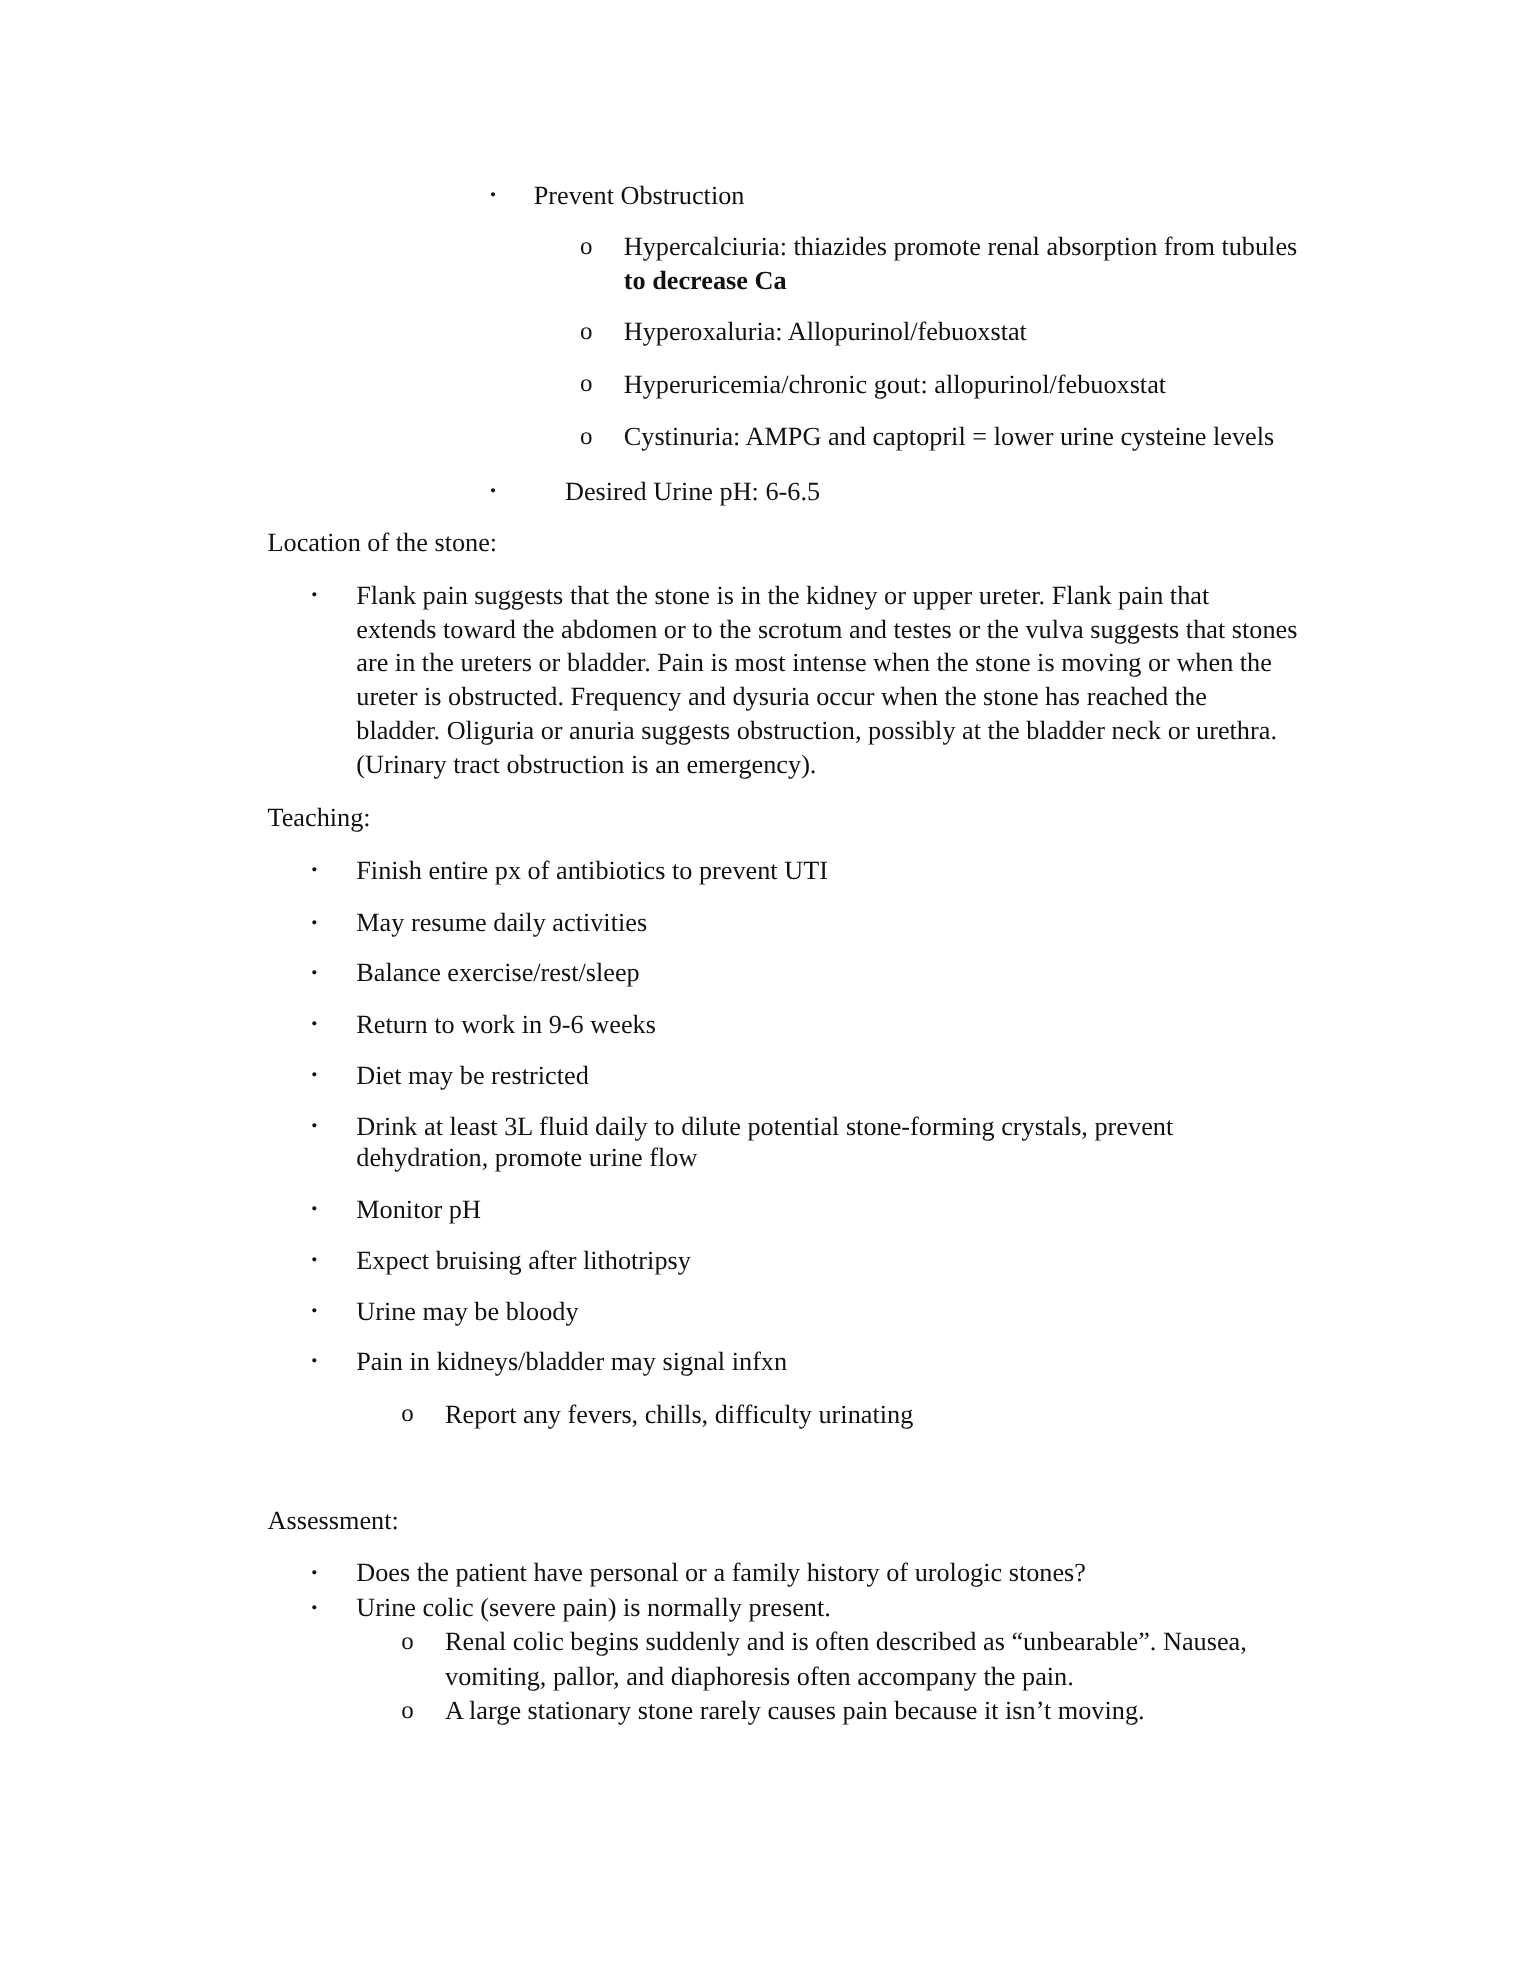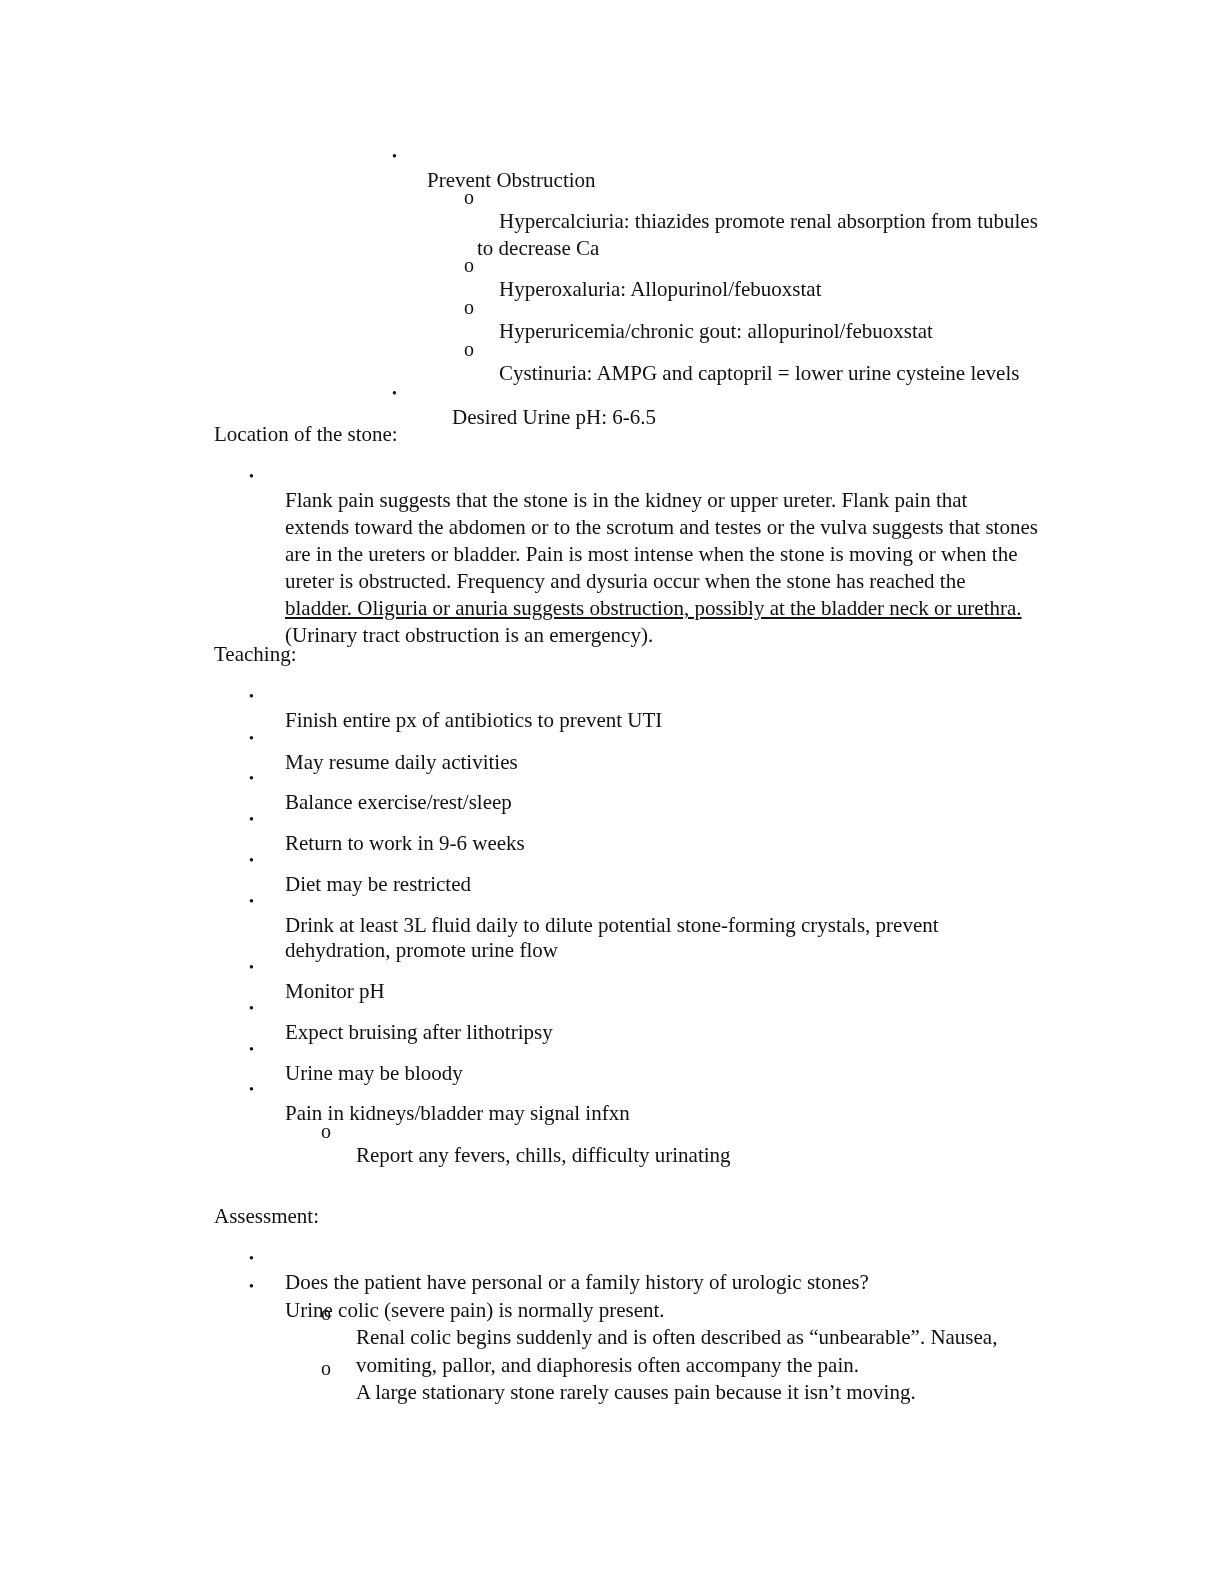--- a/index.html
+++ b/index.html
@@ -1,32 +1,32 @@
 <!DOCTYPE html>
 <html><head>
 <meta charset="utf-8">
 <style>
   html, body { margin: 0; padding: 0; background: #ffffff; }
   body { width: 1224px; height: 1584px; position: relative; overflow: hidden;
          font-family: "Liberation Serif", "DejaVu Serif", serif; font-size: 21px; color: #111; }
-  .line { position: absolute; white-space: nowrap; line-height: 27px; margin-top: 24px; }
+  .line { position: absolute; white-space: nowrap; line-height: 27px; }
   .bullet { position: absolute; font-size: 14px; line-height: 27px; }
   .circle { position: absolute; font-size: 20px; line-height: 27px; }
   .heading { position: absolute; white-space: nowrap; line-height: 27px; }
 </style>
 </head>
 <body>
 
 <div>
   <span class="bullet" style="left:392px;top:143px;">•</span>
   <span class="line" style="left:427px;top:143px;">Prevent Obstruction</span>
 
   <span class="circle" style="left:464px;top:184px;">o</span>
   <span class="line" style="left:499px;top:184px;">Hypercalciuria: thiazides promote renal absorption from tubules</span>
-  <span class="line" style="left:477px;top:211px;">to decrease Ca</span>
+  <span class="line" style="left:499px;top:211px;font-weight:bold;">to decrease Ca</span>
 
   <span class="circle" style="left:464px;top:252px;">o</span>
   <span class="line" style="left:499px;top:252px;">Hyperoxaluria: Allopurinol/febuoxstat</span>
 
   <span class="circle" style="left:464px;top:294px;">o</span>
   <span class="line" style="left:499px;top:294px;">Hyperuricemia/chronic gout: allopurinol/febuoxstat</span>
 
   <span class="circle" style="left:464px;top:336px;">o</span>
   <span class="line" style="left:499px;top:336px;">Cystinuria: AMPG and captopril = lower urine cysteine levels</span>
 
@@ -34,21 +34,21 @@
   <span class="line" style="left:452px;top:380px;">Desired Urine pH: 6-6.5</span>
 </div>
 
 <div>
   <span class="heading" style="left:214px;top:421px;">Location of the stone:</span>
   <span class="bullet" style="left:249px;top:463px;">•</span>
   <span class="line" style="left:285px;top:463px;">Flank pain suggests that the stone is in the kidney or upper ureter.  Flank pain that</span>
   <span class="line" style="left:285px;top:490px;">extends toward the abdomen or to the scrotum and testes or the vulva suggests that stones</span>
   <span class="line" style="left:285px;top:517px;">are in the ureters or bladder.  Pain is most intense when the stone is moving or when the</span>
   <span class="line" style="left:285px;top:544px;">ureter is obstructed.  Frequency and dysuria occur when the stone has reached the</span>
-  <span class="line" style="left:285px;top:571px;text-decoration:underline;">bladder.  Oliguria or anuria suggests obstruction, possibly at the bladder neck or urethra.</span>
+  <span class="line" style="left:285px;top:571px;">bladder.  Oliguria or anuria suggests obstruction, possibly at the bladder neck or urethra.</span>
   <span class="line" style="left:285px;top:598px;">(Urinary tract obstruction is an emergency).</span>
 </div>
 
 <div>
   <span class="heading" style="left:214px;top:641px;">Teaching:</span>
 
   <span class="bullet" style="left:249px;top:683px;">•</span>
   <span class="line" style="left:285px;top:683px;">Finish entire px of antibiotics to prevent UTI</span>
 
   <span class="bullet" style="left:249px;top:725px;">•</span>

